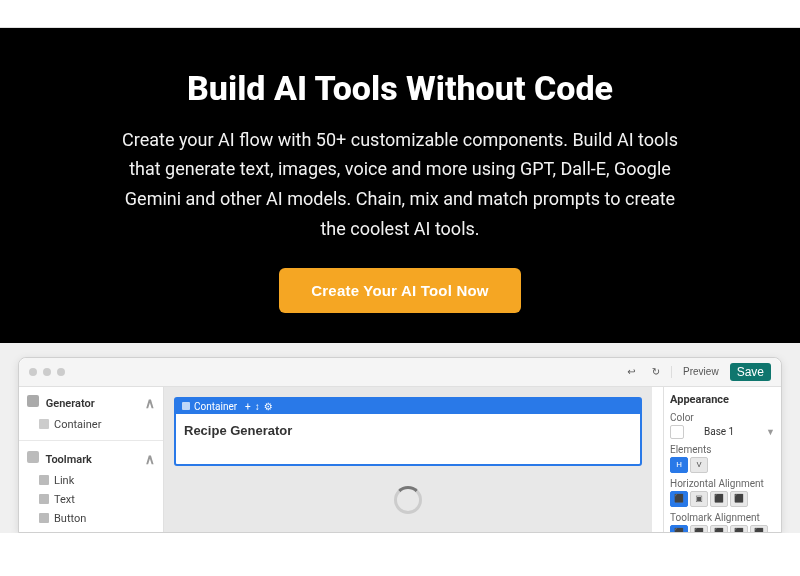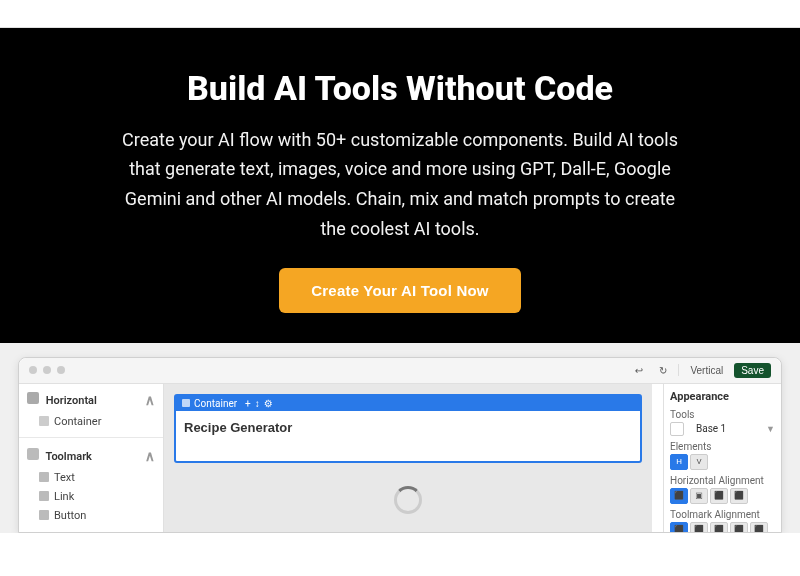--- a/index.html
+++ b/index.html
@@ -99,25 +99,25 @@
     .window-nav-btn {
       font-size: 10px;
       color: #555;
       background: none;
       border: none;
       cursor: pointer;
       padding: 2px 5px;
     }
 
     .window-nav-save {
-      background: #14532d;
+      background: #0f766e;
       color: #fff;
       border-radius: 3px;
       padding: 2px 7px;
-      font-size: 10px;
+      font-size: 12px;
       border: none;
       cursor: pointer;
     }
 
     
     .window-body {
       display: flex;
       flex: 1;
       overflow: hidden;
     }
@@ -244,21 +244,21 @@
     .panel-label {
       font-size: 10px;
       color: #666;
       margin-bottom: 2px;
       margin-top: 5px;
     }
 
     .panel-color-row {
       display: flex;
       align-items: center;
-      gap: 12px;
+      gap: 20px;
       margin-bottom: 4px;
     }
 
     .panel-color-swatch {
       width: 14px; height: 14px;
       background: #fff;
       border: 1px solid #ccc;
       border-radius: 2px;
     }
 
@@ -313,59 +313,59 @@
   <div class="preview-window">
 
     <div class="window-titlebar">
       <span class="window-dot"></span>
       <span class="window-dot"></span>
       <span class="window-dot"></span>
       <div class="window-nav">
         <button class="window-nav-btn">↩</button>
         <button class="window-nav-btn">↻</button>
         <span style="width:1px;height:12px;background:#ddd;display:inline-block;"></span>
-        <button class="window-nav-btn">Vertical</button>
+        <button class="window-nav-btn">Preview</button>
         <button class="window-nav-save">Save</button>
       </div>
     </div>
 
     <div class="window-body">
 
       <div class="sidebar-left">
 
         <div class="sidebar-section">
           <div class="sidebar-section-header">
             <span>
               <span class="icon-small"></span>
-              <span>Horizontal</span>
+              <span>Generator</span>
             </span>
             <span style="font-size:14px;color:#999;">∧</span>
           </div>
           <div class="sidebar-item-row">
             <span class="sidebar-item-icon"></span>
             <span>Container</span>
           </div>
         </div>
         <div class="sidebar-divider"></div>
 
         <div class="sidebar-section">
           <div class="sidebar-section-header">
             <span>
               <span class="icon-small" style="background:#bbb;"></span>
               <span>Toolmark</span>
             </span>
             <span style="font-size:14px;color:#999;">∧</span>
           </div>
           <div class="sidebar-item-row">
             <span class="sidebar-item-icon" style="background:#bbb;"></span>
-            <span>Text</span>
+            <span>Link</span>
           </div>
           <div class="sidebar-item-row">
             <span class="sidebar-item-icon" style="background:#bbb;"></span>
-            <span>Link</span>
+            <span>Text</span>
           </div>
           <div class="sidebar-item-row">
             <span class="sidebar-item-icon" style="background:#bbb;"></span>
             <span>Button</span>
           </div>
         </div>
       </div>
 
       <div class="canvas-area">
         <div class="canvas-container-block">
@@ -380,21 +380,21 @@
             <input class="container-title-input" type="text" value="Recipe Generator" style="">
           </div>
         </div>
 
         <div style="position:absolute;bottom:18px;left:50%;transform:translateX(-50%);width:28px;height:28px;border:3px solid #ccc;border-top:3px solid #777;border-radius:50%;"></div>
       </div>
 
       <div class="panel-right">
         <div class="panel-section-title">Appearance</div>
 
-        <div class="panel-label">Tools</div>
+        <div class="panel-label">Color</div>
         <div class="panel-color-row">
           <span class="panel-color-swatch"></span>
           <span class="panel-color-label">Base 1</span>
           <span class="panel-color-arrow">▼</span>
         </div>
 
         <div class="panel-label">Elements</div>
         <div class="panel-btn-group">
           <div class="panel-btn active">H</div>
           <div class="panel-btn">V</div>

